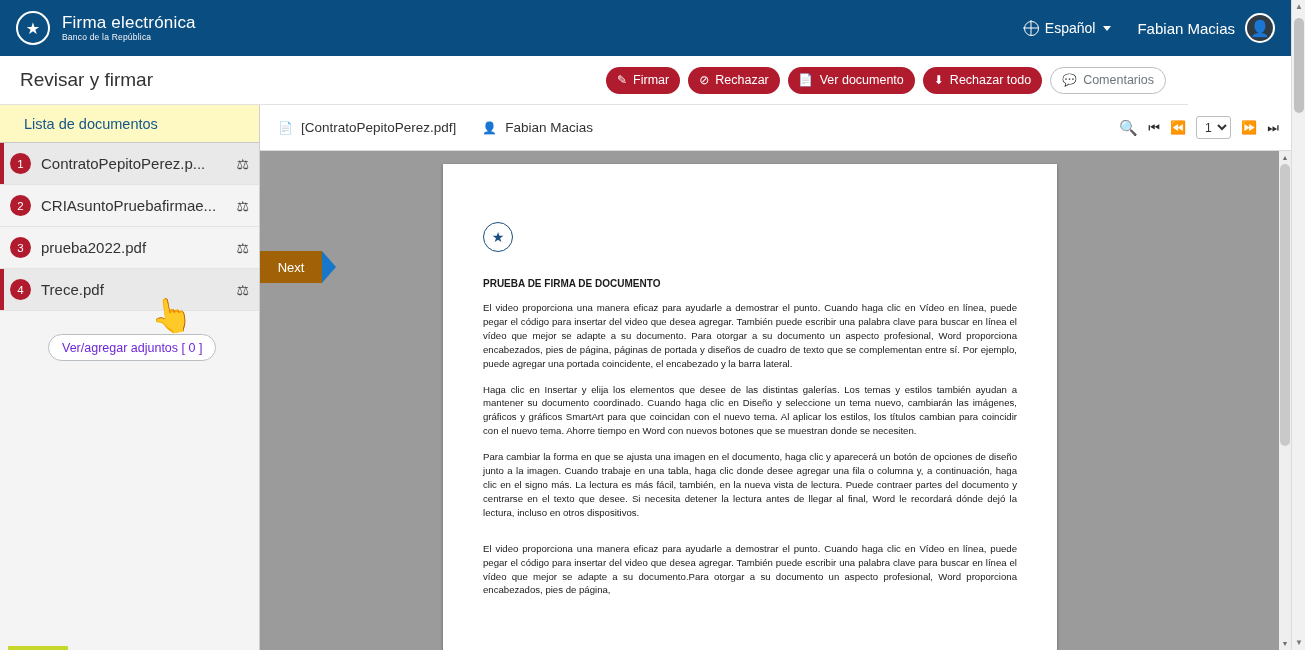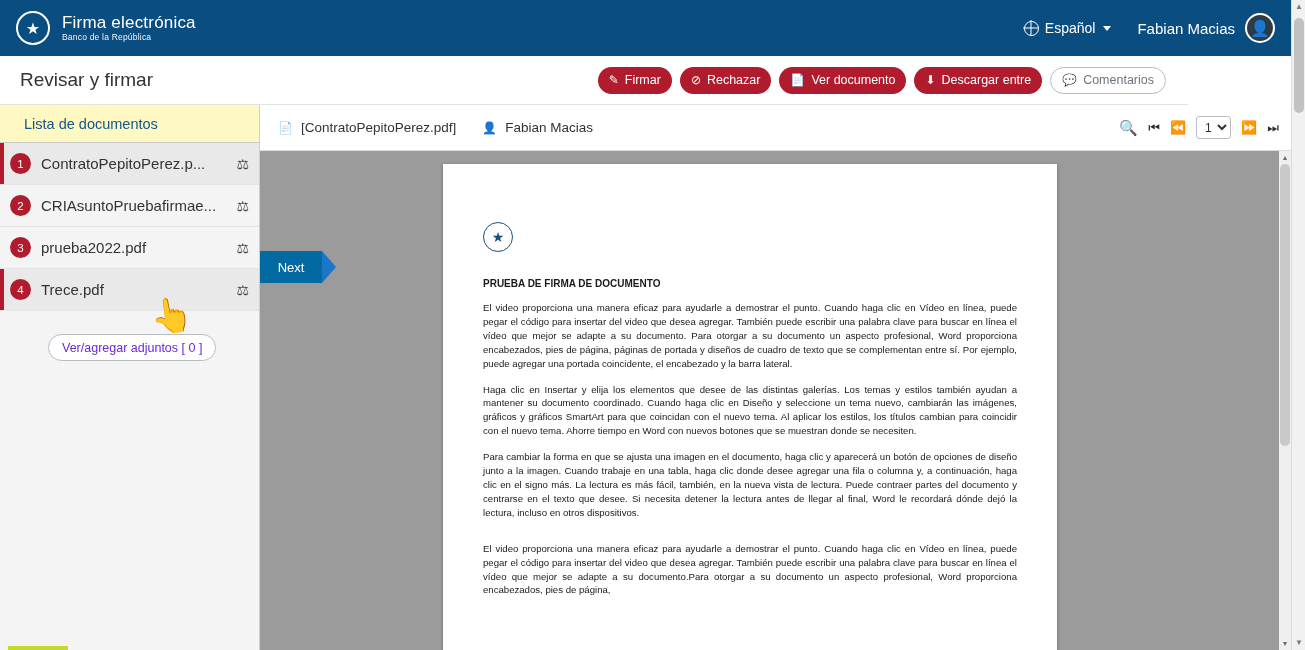--- a/index.html
+++ b/index.html
@@ -149,21 +149,21 @@
   .doc-logo-sub { font-size: 7px; color: #5d6b74; margin-top: 1px; letter-spacing:.3px; }
   .doc-h { font-size: 10px; font-weight: bold; color: #1a1a1a; margin-bottom: 12px; }
   .doc-p {
     font-size: 9.6px; line-height: 1.45; color: #1a1a1a; text-align: justify; margin-bottom: 12px;
   }
   .doc-p.spaced { margin-top: 22px; }
 
   
   .next-tab {
     position: absolute; left: 0; top: 100px; height: 32px; width: 62px;
-    background: #0369a1; color: #fff; font-size: 13px;
+    background: #a16207; color: #fff; font-size: 13px;
     display: flex; align-items: center; justify-content: center;
   }
   .next-tab:after {
     content: ""; position: absolute; left: 62px; top: 0;
     border-top: 16px solid transparent; border-bottom: 16px solid transparent;
     border-left: 14px solid #1877c9;
   }
 
   
   .hand { position: absolute; left: 150px; top: 296px; font-size: 34px; color: #b01b2e; pointer-events: none; transform: rotate(-8deg); }
@@ -219,21 +219,21 @@
       <button class="btn btn-red">
         <span class="ic">⊘</span>
         <span>Rechazar</span>
       </button>
       <button class="btn btn-red">
         <span class="ic">📄</span>
         <span>Ver documento</span>
       </button>
       <button class="btn btn-red">
         <span class="ic">⬇</span>
-        <span>Descargar entre</span>
+        <span>Rechazar todo</span>
       </button>
       <button class="btn btn-grey">
         <span class="ic">💬</span>
         <span>Comentarios</span>
       </button>
     </div>
   </div>
 
   <div class="sidebar">
     <div class="sidebar-header">Lista de documentos</div>

